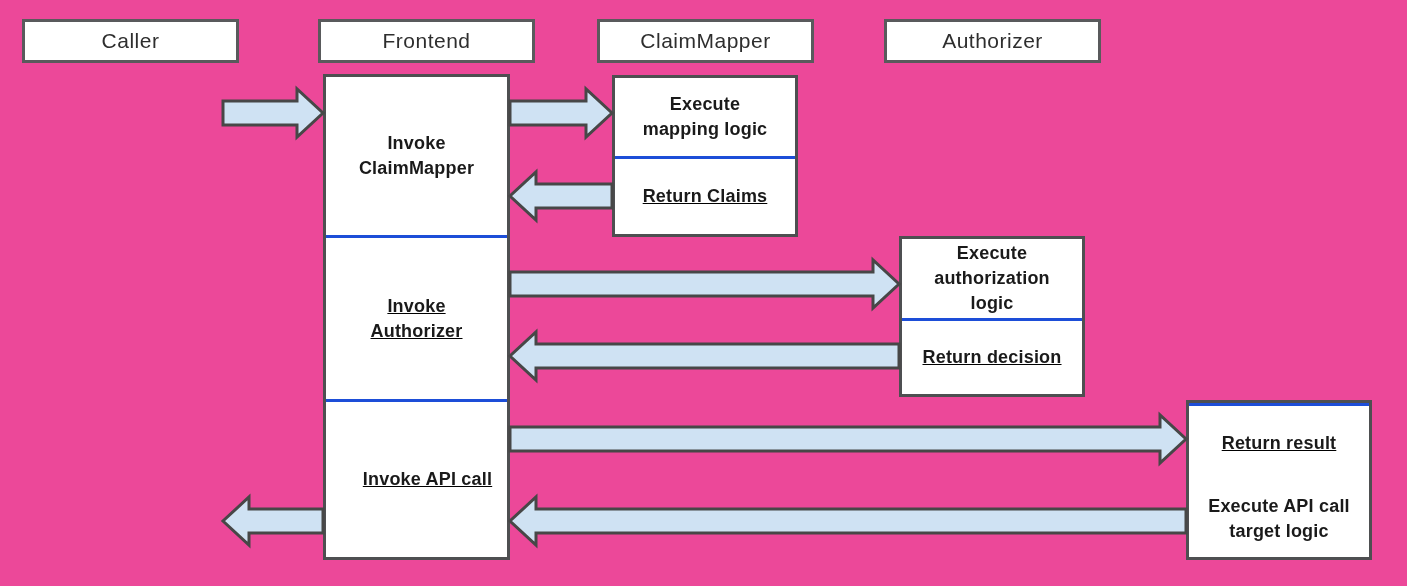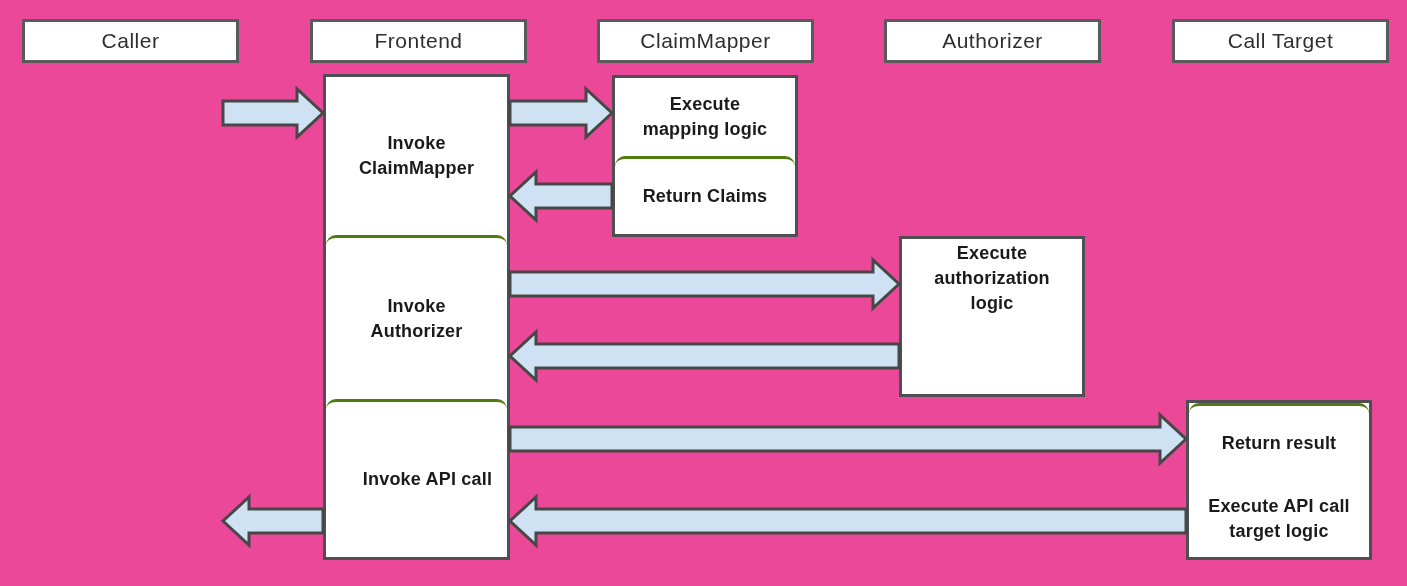--- a/index.html
+++ b/index.html
@@ -40,24 +40,24 @@
     border: 3px solid #4e4f51;
     box-sizing: border-box;
     display: flex;
     flex-direction: column;
   }
   .segment {
     display: flex;
     align-items: center;
     justify-content: center;
     box-sizing: border-box;
-    border-radius: 10px;
   }
   .segment.divided {
-    border-top: 3px solid #4d7c0f;
+    border-top: 3px solid #1d4ed8;
+    text-decoration: underline;
   }
   .box-label {
     font-size: 18px;
     font-weight: 700;
     color: #1a1a1a;
     text-align: center;
     line-height: 1.38;
     white-space: pre-line;
     letter-spacing: 0.2px;
   }
@@ -69,21 +69,21 @@
     height: 586px;
     pointer-events: none;
   }
   .arrow {
     fill: #cfe2f3;
     stroke: #474747;
     stroke-width: 3;
   }
   
   .actor-caller      { left: 22px; }
-  .actor-frontend    { left: 310px; }
+  .actor-frontend    { left: 318px; }
   .actor-claimmapper { left: 597px; }
   .actor-authorizer  { left: 884px; }
   .actor-calltarget  { left: 1172px; }
   
   .act-caller      { left: 37px;   top: 73px;  width: 186px; height: 487px; }
   .act-frontend    { left: 323px;  top: 74px;  width: 187px; height: 486px; }
   .act-claimmapper { left: 612px;  top: 75px;  width: 186px; height: 162px; }
   .act-authorizer  { left: 899px;  top: 236px; width: 186px; height: 161px; }
   .act-calltarget  { left: 1186px; top: 400px; width: 186px; height: 160px; }
   
@@ -108,23 +108,20 @@
   </div>
   <div class="actor-box actor-frontend">
     <span class="actor-label">Frontend</span>
   </div>
   <div class="actor-box actor-claimmapper">
     <span class="actor-label">ClaimMapper</span>
   </div>
   <div class="actor-box actor-authorizer">
     <span class="actor-label">Authorizer</span>
   </div>
-  <div class="actor-box actor-calltarget">
-    <span class="actor-label">Call Target</span>
-  </div>
 
 
   <div class="activation act-frontend">
     <div class="segment seg-frontend-1">
       <span class="box-label">Invoke
 ClaimMapper</span>
     </div>
     <div class="segment divided seg-frontend-2">
       <span class="box-label">Invoke
 Authorizer</span>
@@ -143,20 +140,23 @@
       <span class="box-label">Return Claims</span>
     </div>
   </div>
 
   <div class="activation act-authorizer">
     <div class="segment seg-auth-1">
       <span class="box-label">Execute
 authorization
 logic</span>
     </div>
+    <div class="segment divided seg-auth-2">
+      <span class="box-label">Return decision</span>
+    </div>
   </div>
 
   <div class="activation act-calltarget">
     <div class="segment divided seg-ct-2">
       <span class="box-label">Return result</span>
     </div>
     <div class="segment seg-ct-1">
       <span class="box-label">Execute API call
 target logic</span>
     </div>

